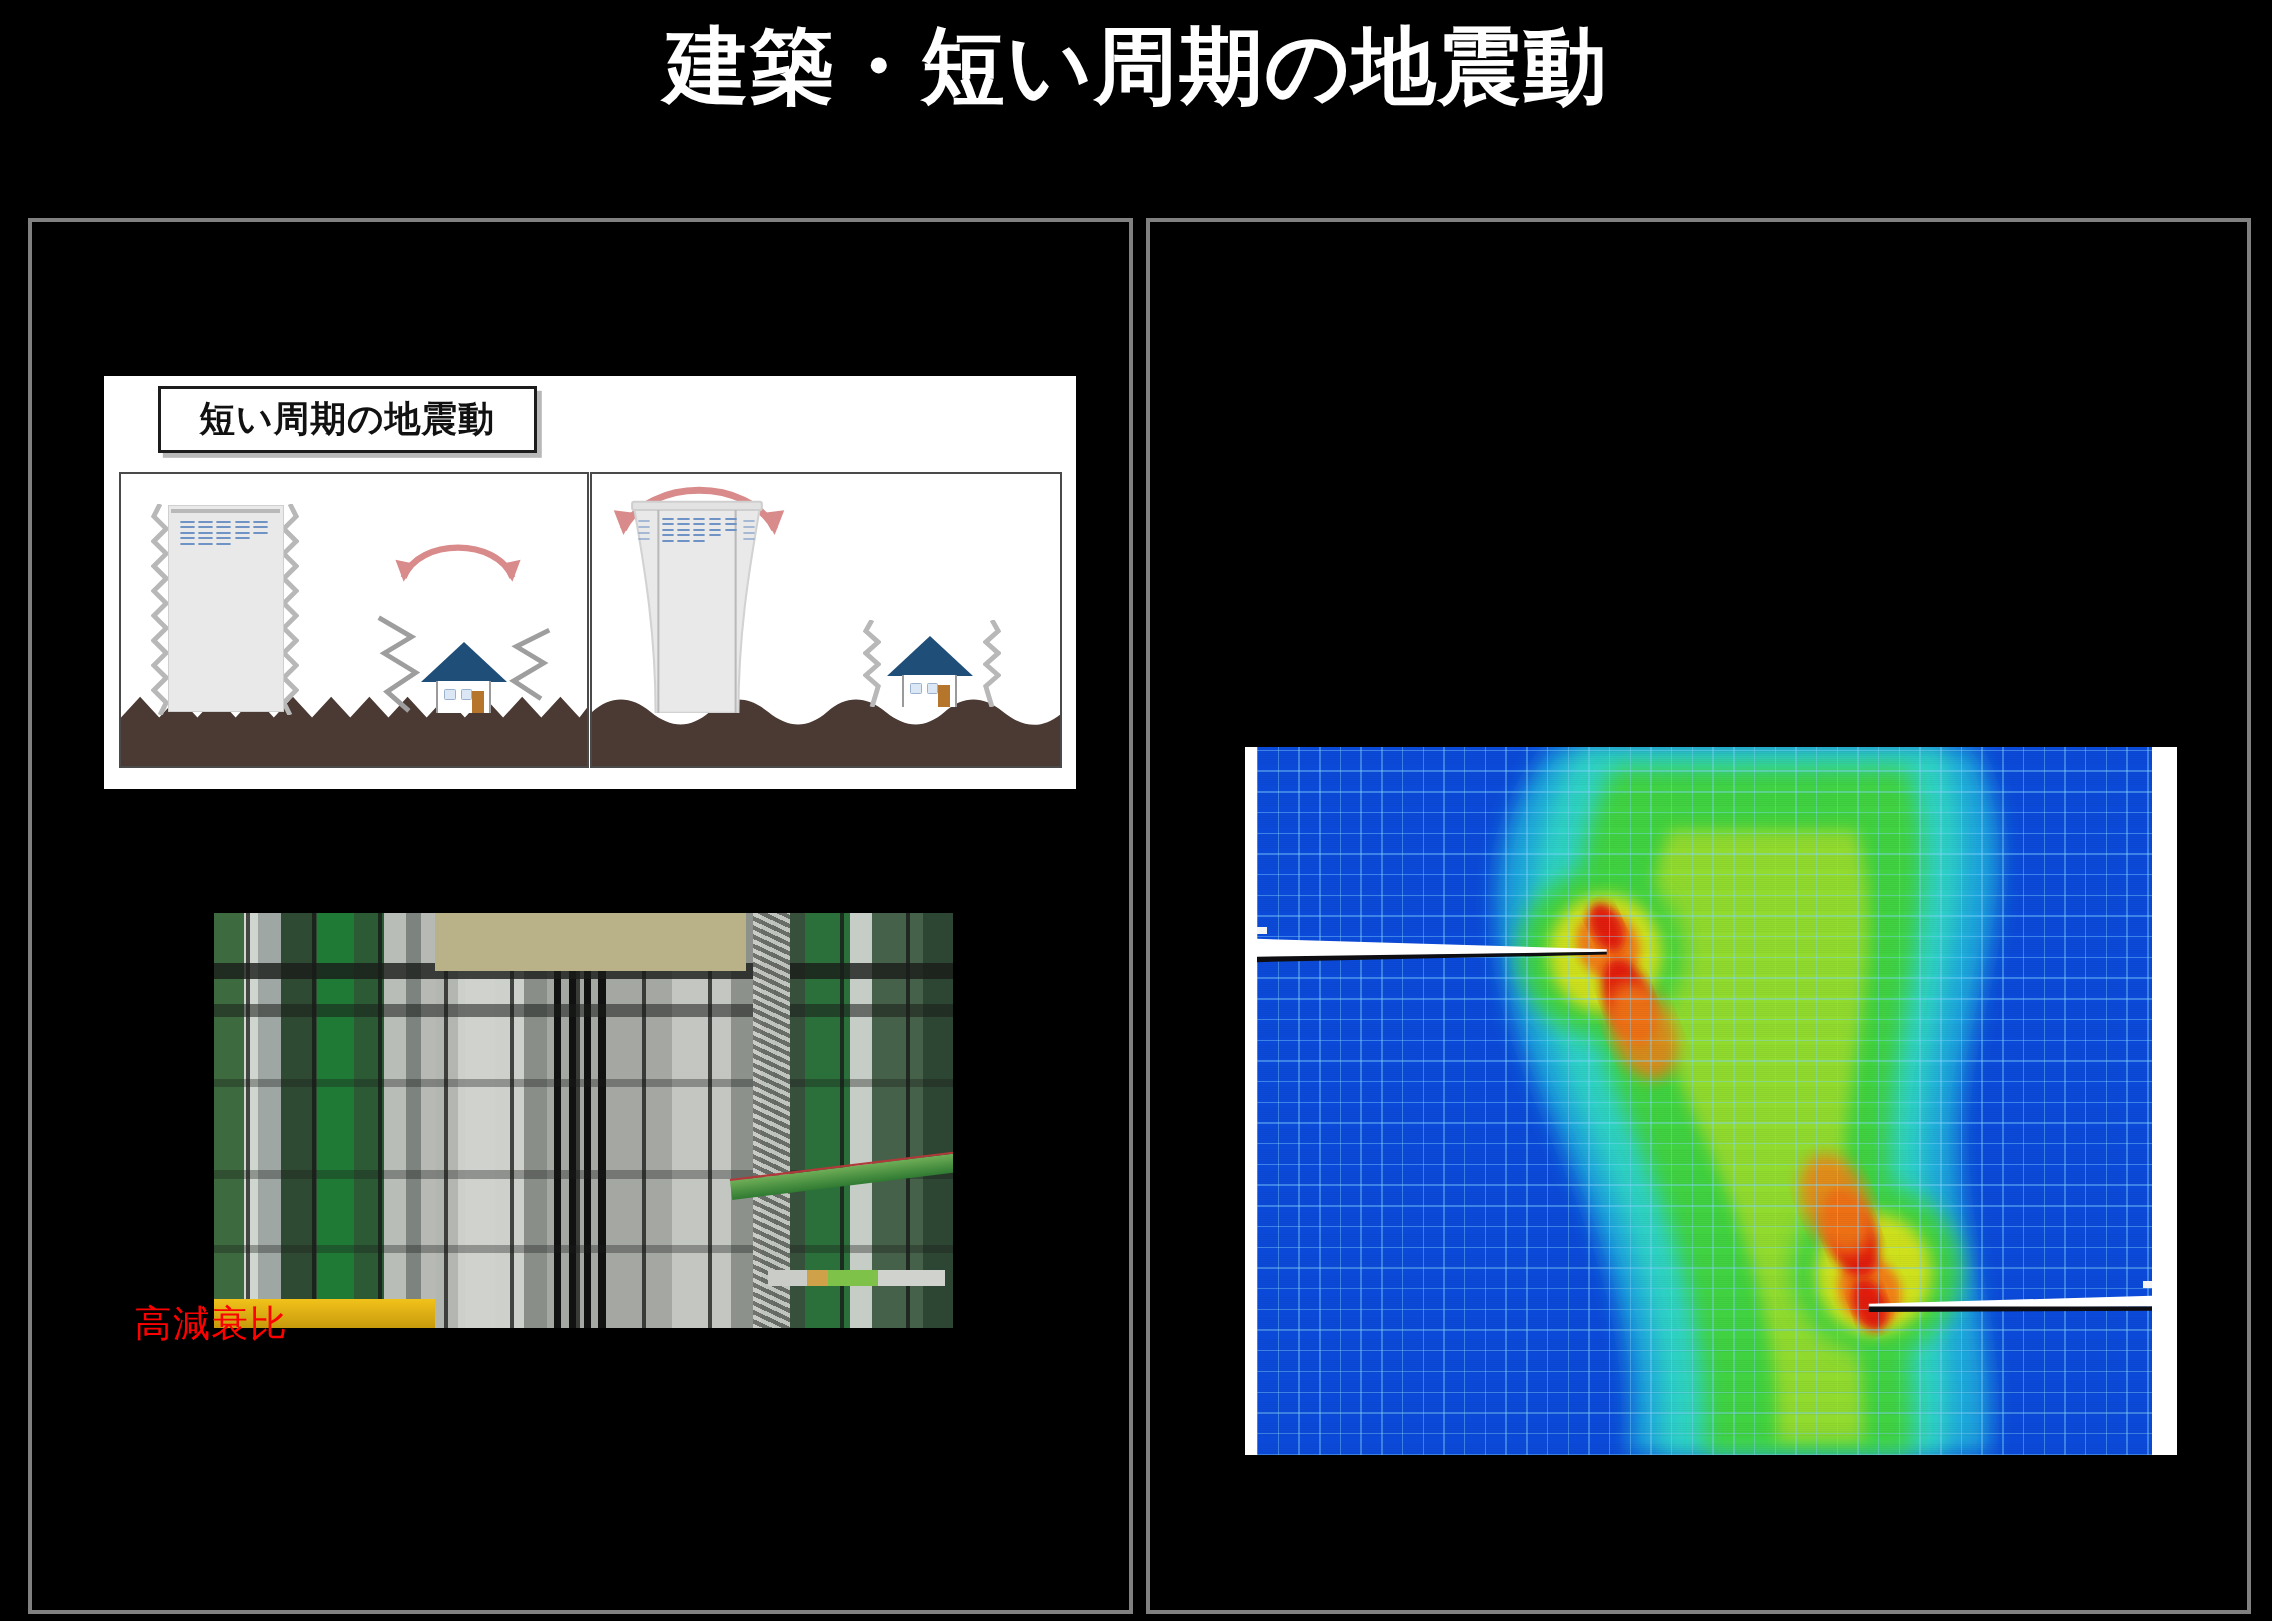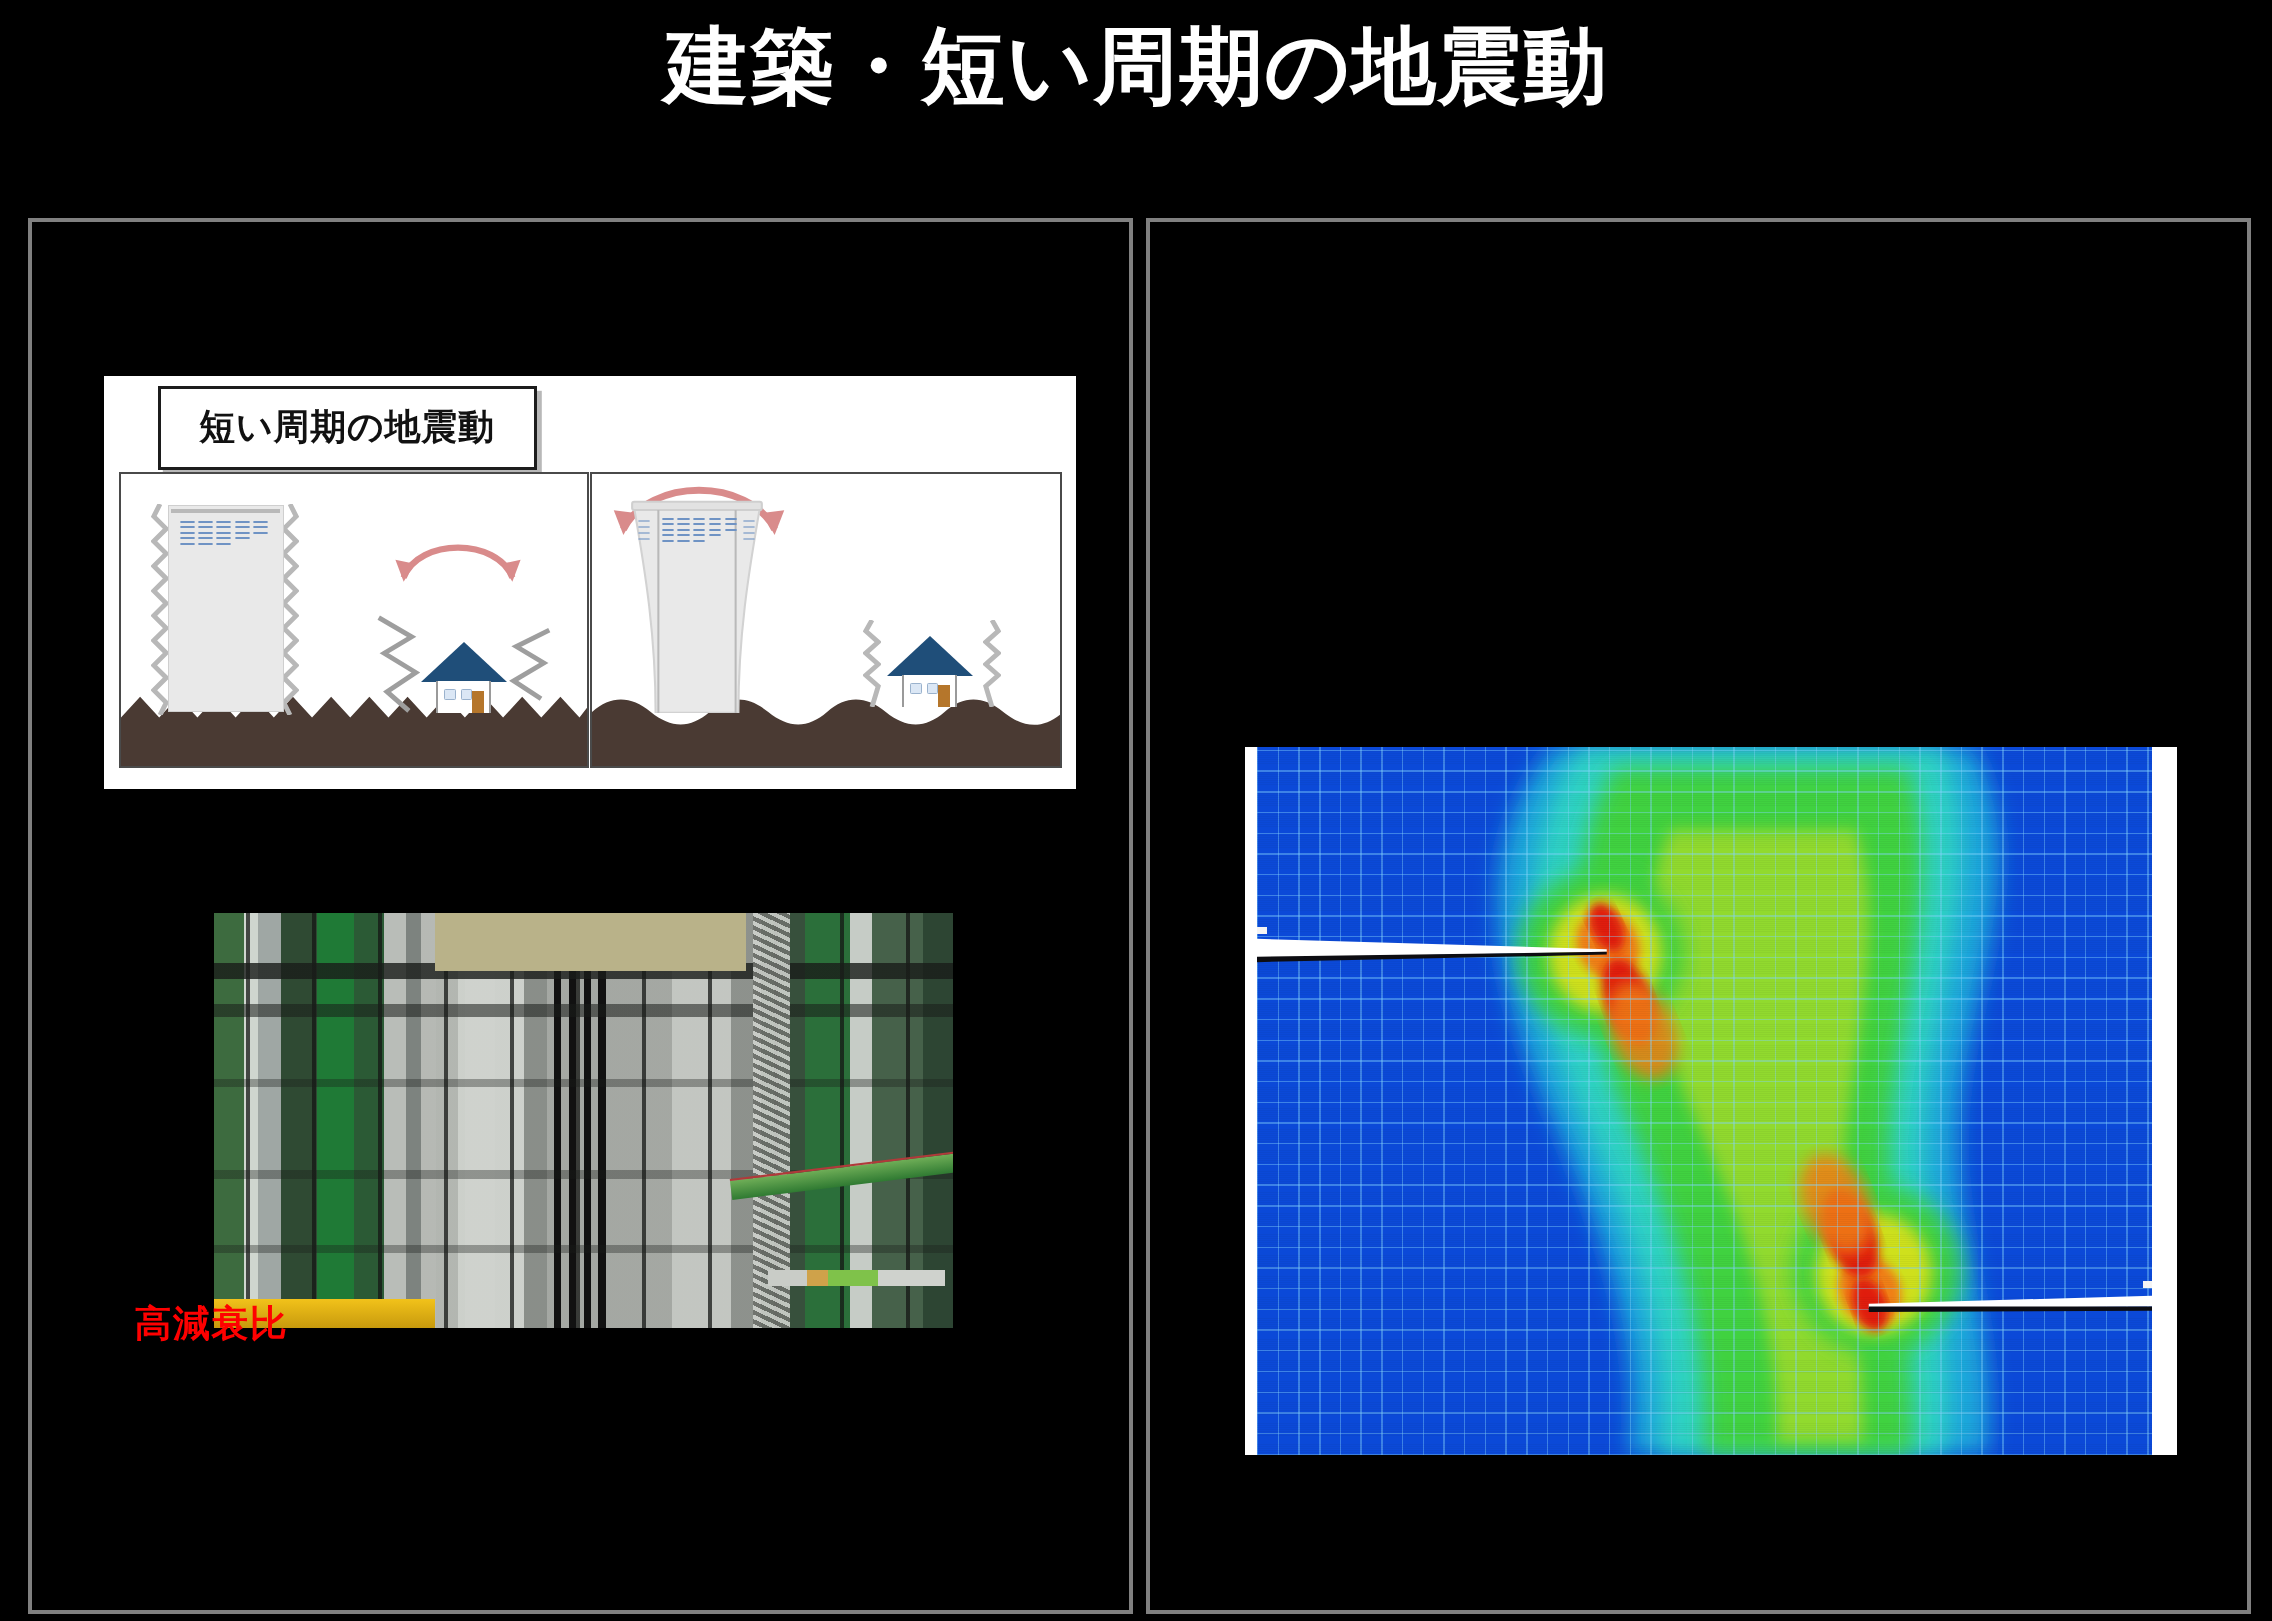--- a/index.html
+++ b/index.html
@@ -25,21 +25,21 @@
   #panel-right{ left:1146px; top:218px; width:1105px; height:1396px; }
 
   
   #concept-diagram{
     position:absolute; left:72px; top:154px;
     width:972px; height:413px;
     background:#ffffff;
   }
   .dg-caption-row{ position:absolute; left:0; top:9.6px; width:100%; height:74px; }
   .dg-caption{
-    position:absolute; top:0; height:84px;
+    position:absolute; top:0; height:67px;
     border:3.4px solid #1c1c1c; background:#fff;
     display:flex; align-items:center; justify-content:center;
     color:#111; font-weight:bold; font-size:36px; letter-spacing:0.7px;
     box-shadow:4.8px 4.8px 0 rgba(0,0,0,.28);
     font-family:"DejaVu Sans","Liberation Sans",sans-serif;
     white-space:nowrap;
   }
   #caption-short{ left:54px;  width:379px; }
   #caption-long { left:601px; width:317px; }
 
@@ -95,21 +95,21 @@
   
   #rig-photo{
     position:absolute; left:182px; top:691px; width:739px; height:415px;
     overflow:hidden; background:#2b2f2b;
   }
   #rig-photo .layer{ position:absolute; inset:0; }
 
   
   #damping-label{
     position:absolute; left:103px; top:1077px;
-    color:#ff0000; font-size:37px; font-weight:bold; letter-spacing:1.4px;
+    color:#ff0000; font-size:37px; font-weight:normal; letter-spacing:1.4px;
     font-family:"DejaVu Sans","Liberation Sans",sans-serif;
     white-space:nowrap;
   }
 
   
   #fem-figure{
     position:absolute; left:95px; top:525px;
     width:932px; height:708px;
     background:#ffffff; overflow:hidden;
   }

